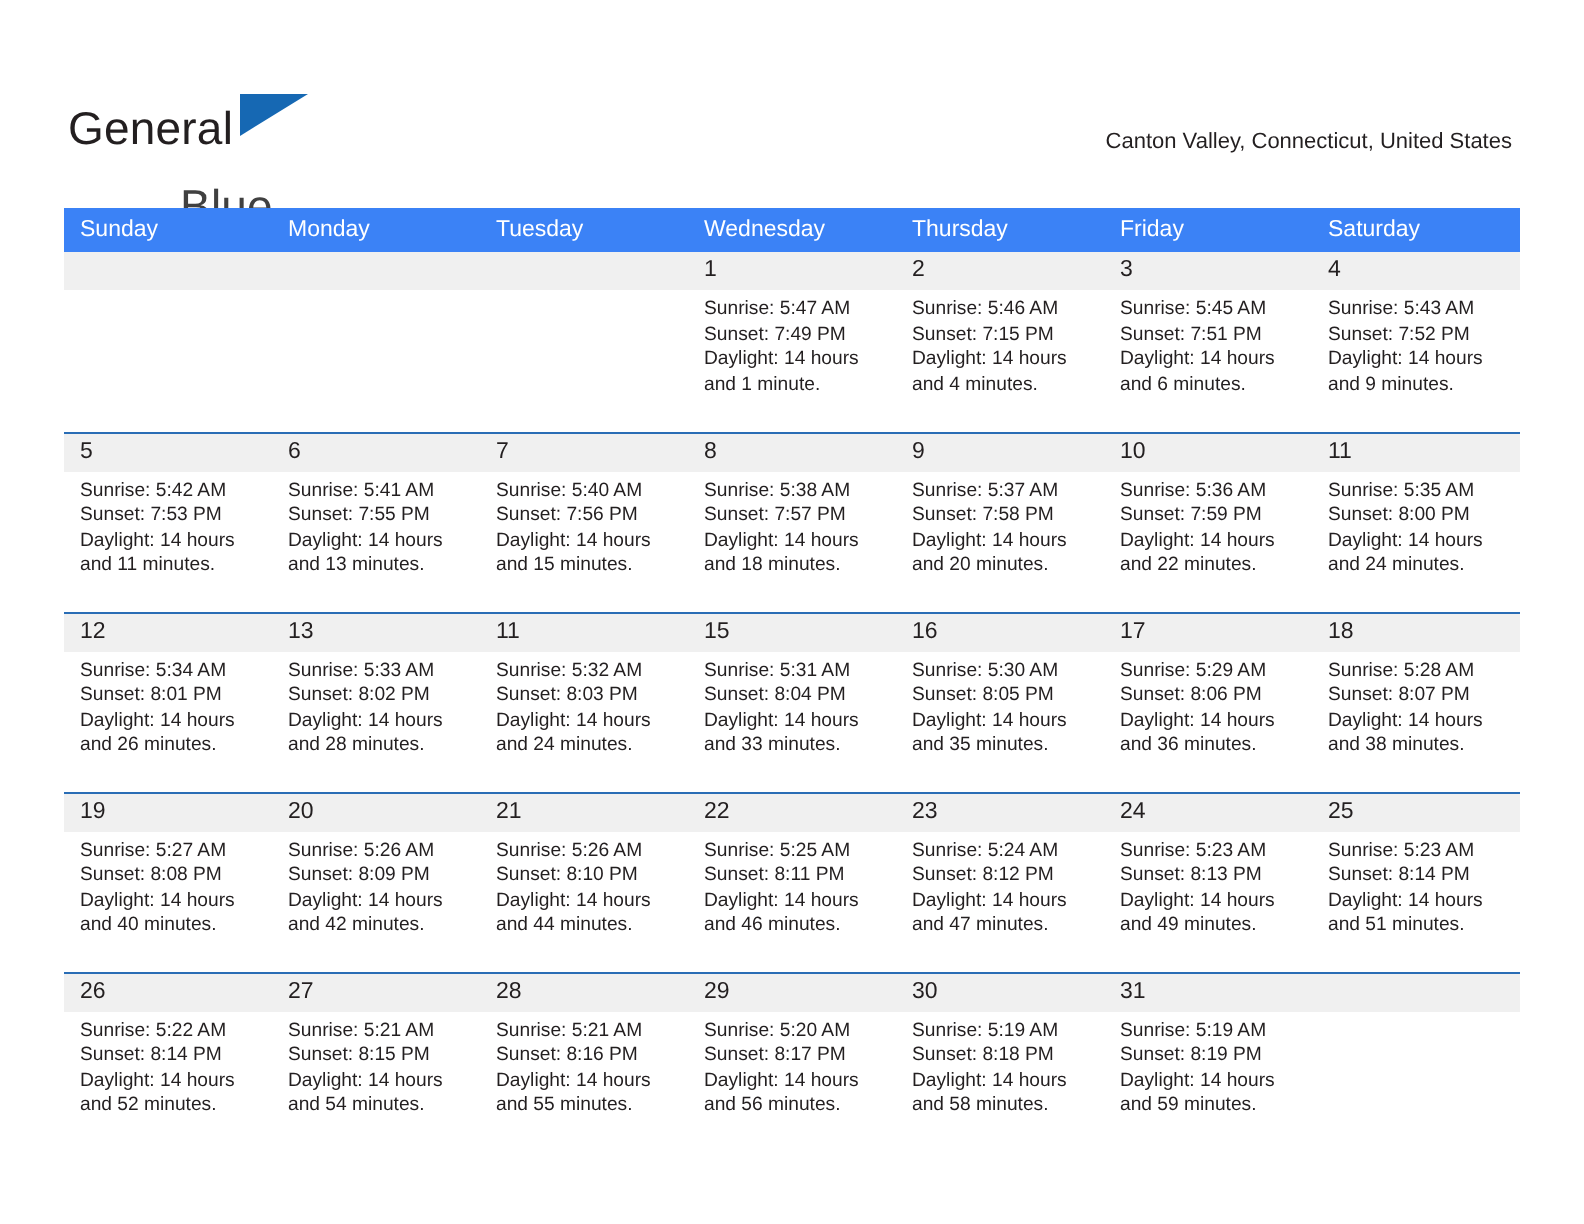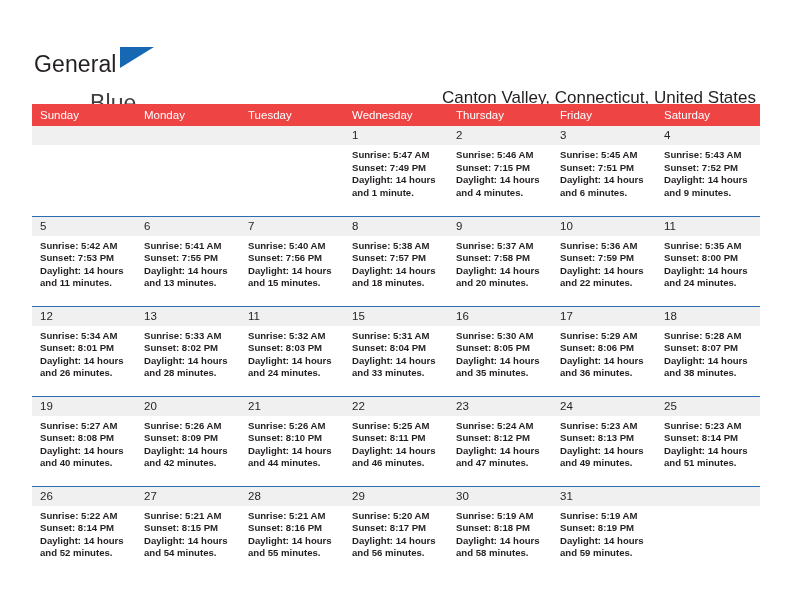--- a/index.html
+++ b/index.html
@@ -24,31 +24,31 @@
   .logo-blue {
     position: absolute; left: 56px; top: 23px;
     font-size: 23px; color: #404040; letter-spacing: .1px; margin-top: 32px;
   }
 
   .title {
     position: absolute; right: 36px; top: 33px;
     font-size: 27px; color: #231f20; font-weight: normal; white-space: nowrap;
   }
   .subtitle {
-    position: absolute; right: 36px; top: 88px;
-    font-size: 17px; color: #231f20; white-space: nowrap;
+    position: absolute; right: 36px; top: 65px;
+    font-size: 11px; color: #231f20; white-space: nowrap;
   }
 
   
   .cal { position: absolute; left: 32px; top: 104px; width: 728px; }
   table.grid { width: 728px; border-collapse: collapse; table-layout: fixed; }
   table.grid col { width: 104px; }
 
   thead th {
-    background: #ef4444;
+    background: #3b82f6;
     color: #ffffff;
     font-size: 11.5px;
     font-weight: normal;
     text-align: left;
     padding: 5px 0 5px 8px;
     height: 20px;
   }
 
   tbody td {
     vertical-align: top;
@@ -66,21 +66,20 @@
     padding: 3px 0 3px 8px;
     height: 19px;
     line-height: 13px;
   }
   .daynum.empty { color: transparent; }
   .cellinfo {
     padding: 4px 6px 0 8px;
     font-size: 9.6px;
     line-height: 12.6px;
     color: #231f20;
-    font-weight: bold;
   }
   .cellinfo div { white-space: nowrap; }
 </style>
 </head>
 <body>
 
 <div class="page">
 
   <div class="header">
 

